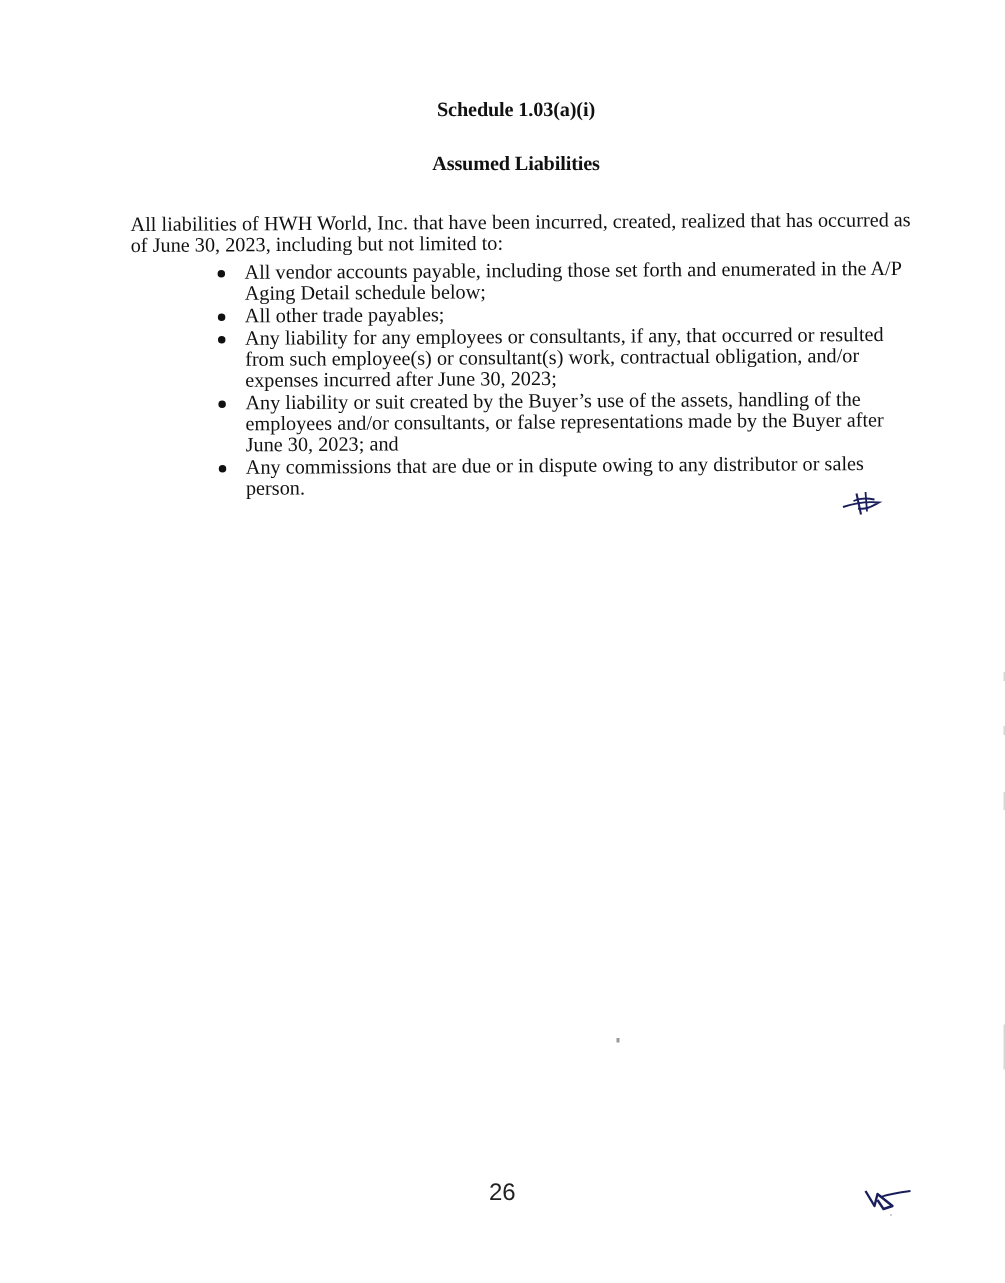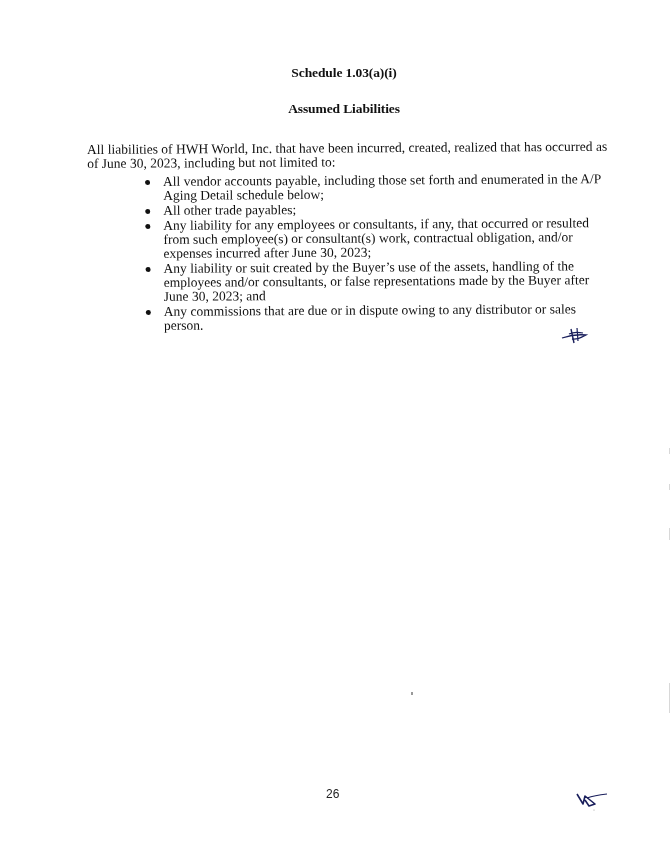--- a/index.html
+++ b/index.html
@@ -71,21 +71,21 @@
     .initials-1 {
       position: absolute;
       left: 560px; top: 326px;
       width: 30px; height: 20px;
     }
     .page-number {
       position: absolute;
       left: 326px;
       top: 787px;
       font-family: "Liberation Sans", "DejaVu Sans", sans-serif;
-      font-size: 12px;
+      font-size: 16px;
       color: #222;
     }
     .initials-2 {
       position: absolute;
       left: 575px; top: 788px;
       width: 34px; height: 24px;
     }
     .scan-mark {
       position: absolute;
       background: #d8d8d8;

